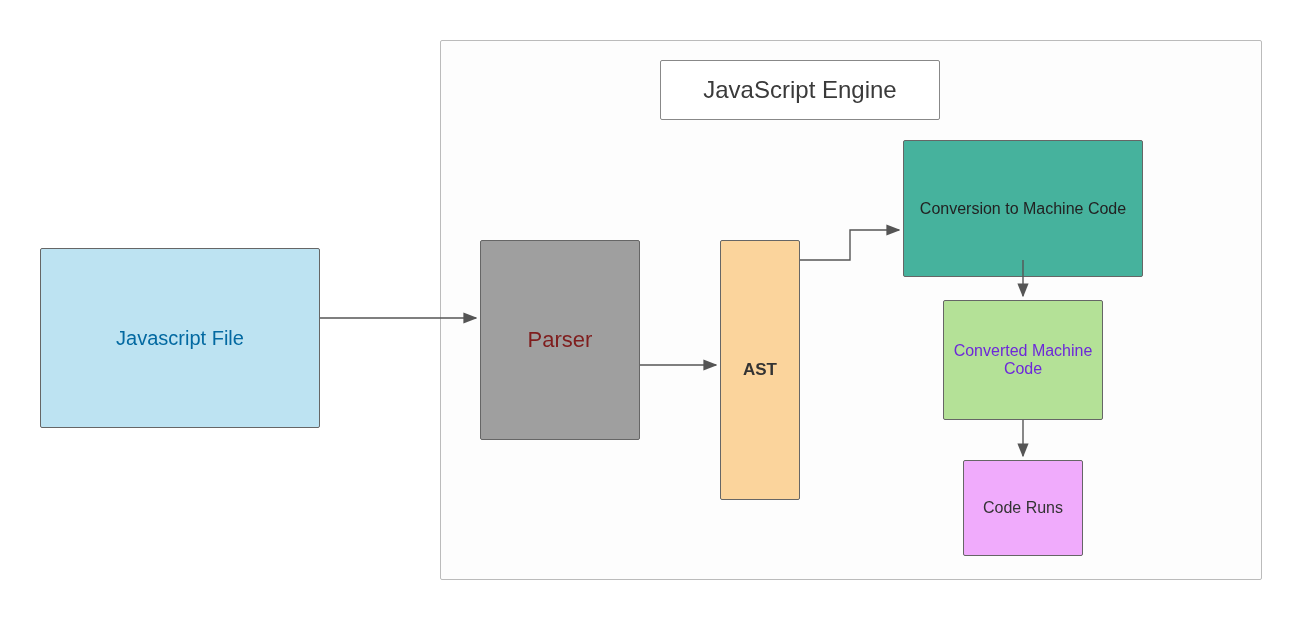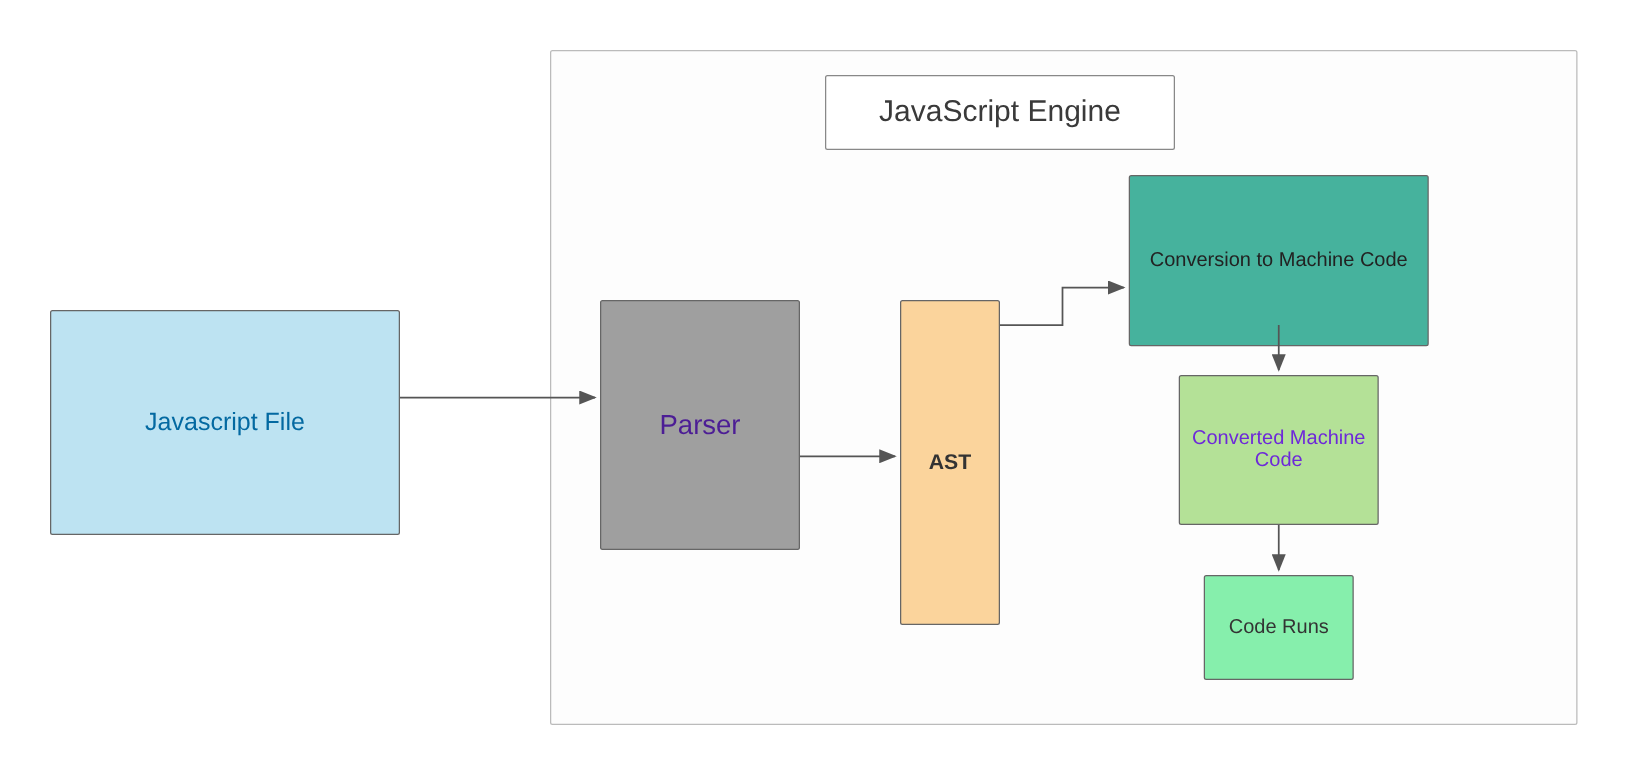--- a/index.html
+++ b/index.html
@@ -54,21 +54,21 @@
     font-size: 20px;
     color: #0369a1;
     margin-top: 28px;
   }
   .parser {
     left: 480px;
     top: 240px;
     width: 160px;
     height: 200px;
     background: #9f9f9f;
-    color: #4c1d95;
+    color: #7f1d1d;
     font-size: 22px;
   }
   .ast {
     left: 720px;
     top: 240px;
     width: 80px;
     height: 260px;
     background: #fbd49c;
     color: #333333;
     font-size: 17px;
@@ -89,22 +89,22 @@
     width: 160px;
     height: 120px;
     background: #b4e197;
     color: #6d28d9;
     font-size: 16px;
   }
   .code-runs {
     left: 963px;
     top: 460px;
     width: 120px;
-    height: 84px;
-    background: #86efac;
+    height: 96px;
+    background: #f0abfc;
     color: #333333;
     font-size: 16px;
   }
   svg.arrows {
     position: absolute;
     left: 0;
     top: 0;
     width: 1300px;
     height: 620px;
     pointer-events: none;

